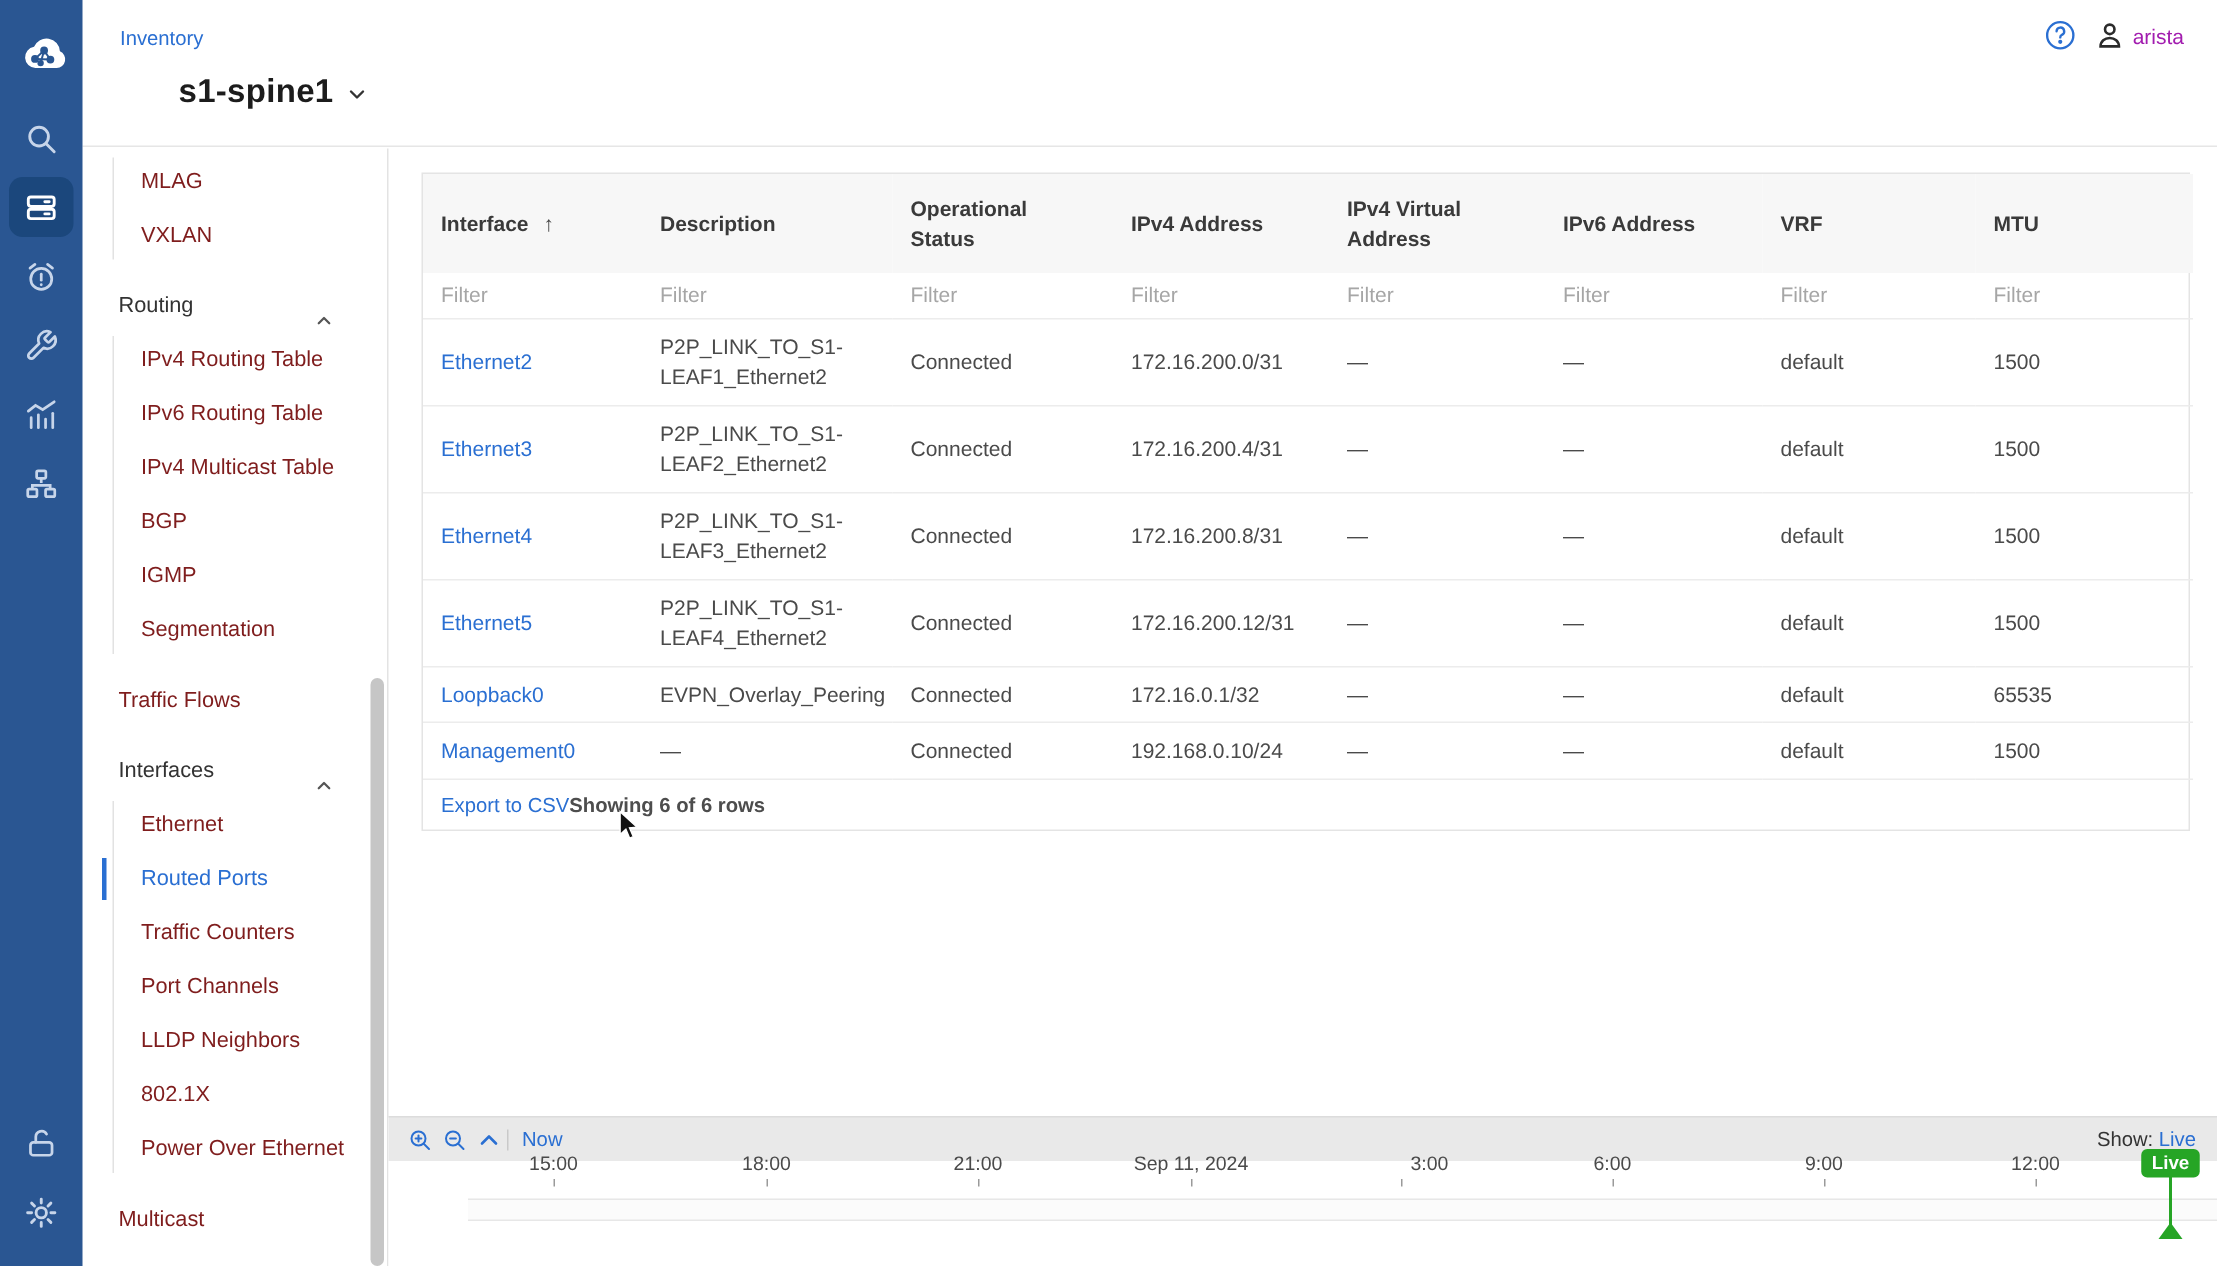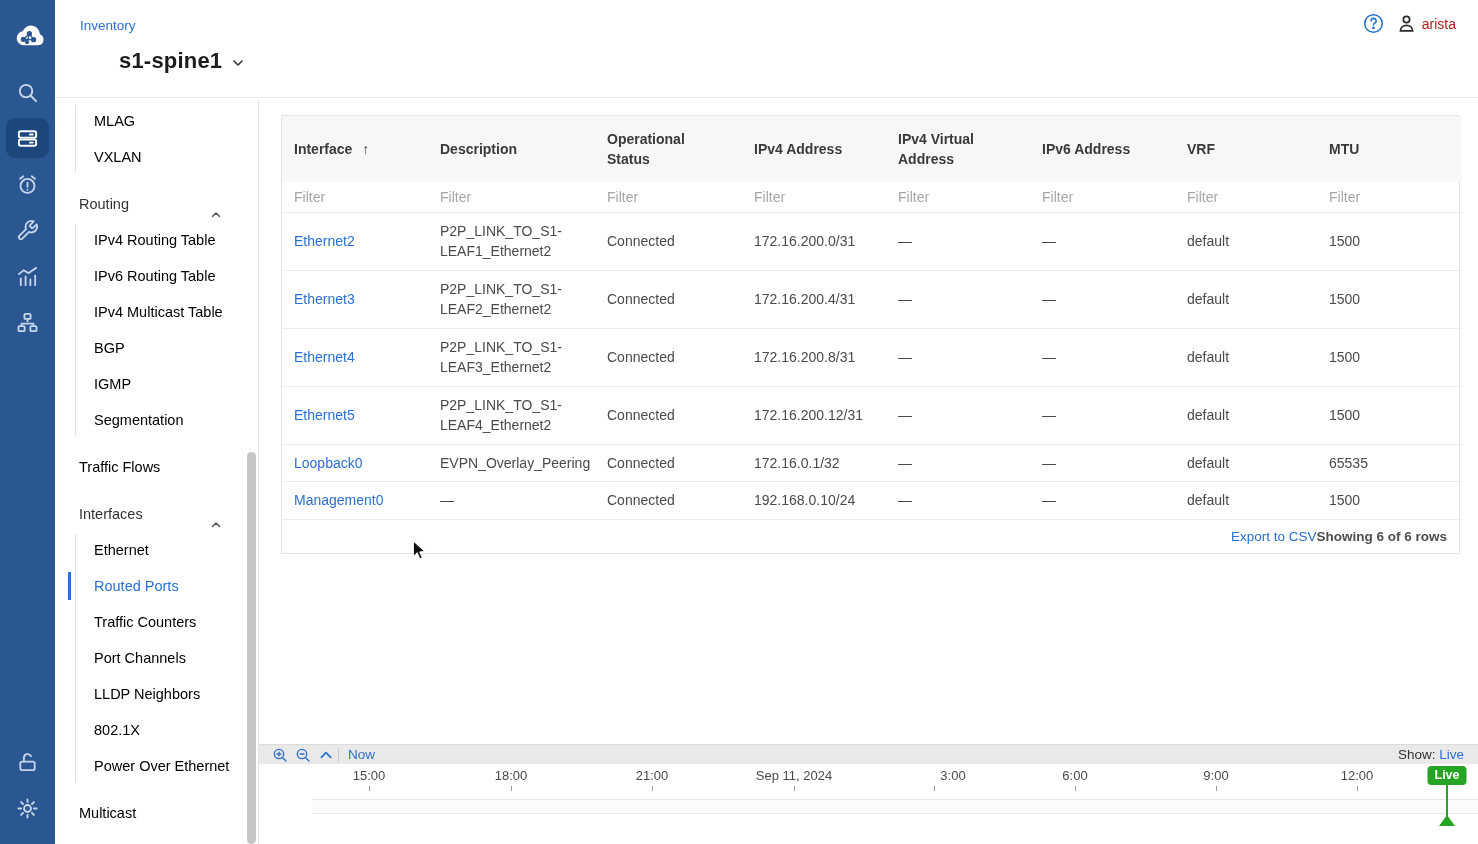--- a/index.html
+++ b/index.html
@@ -18,25 +18,25 @@
   
   .header { position:absolute; left:55px; top:0; width:1423px; height:98px; background:#fff; border-bottom:1px solid #e6e6e6; }
   .crumb { position:absolute; left:25px; top:18px; font-size:13.5px; color:#2a6fd2; text-decoration:none; cursor:pointer; }
   .title-row { position:absolute; left:25px; top:48px; display:flex; align-items:center; gap:8px; }
   .title { font-size:22px; font-weight:bold; color:#1c1c1c; letter-spacing:.2px;margin-left:39px; }
   .title-caret { width:16px; height:16px; color:#333; cursor:pointer; margin-top:3px; }
   .hdr-right { position:absolute; right:22px; top:13px; display:flex; align-items:center; gap:12px; }
   .help-ic { width:21px; height:21px; cursor:pointer; }
   .user-wrap { display:flex; align-items:center; gap:5px; cursor:pointer; }
   .user-ic { width:21px; height:21px; }
-  .user-name { font-size:14px; color:#b91c1c;text-align:center; }
+  .user-name { font-size:14px; color:#a21caf;text-align:center; }
 
   
   .nav { position:absolute; left:55px; top:99px; width:204px; height:745px; background:#fff; border-right:1px solid #e3e3e3; padding-top:4px; overflow:hidden; }
-  .nav-item { position:relative; height:36px; line-height:36px; font-size:14.5px; color:#000000; cursor:pointer; white-space:nowrap; }
+  .nav-item { position:relative; height:36px; line-height:36px; font-size:14.5px; color:#7f1d1d; cursor:pointer; white-space:nowrap; }
   .nav-item.top { padding-left:24px; }
   .nav-item.section { padding-left:24px; margin-top:11px; font-size:14.5px; color:#333; }
   .nav-item.child { padding-left:39px; }
   .nav-group { position:relative; }
   .nav-group::before { content:""; position:absolute; left:20px; top:2px; bottom:2px; width:1px; background:#e2e2e2; }
   .nav-item.active { color:#2a6fd2; }
   .nav-item.active::before { content:""; position:absolute; left:13px; top:4px; width:3px; height:28px; background:#2a6fd2; z-index:2; }
   .sec-caret { position:absolute; right:36px; top:12px; width:12px; height:12px; color:#555; }
   .nav-scrollthumb { position:absolute; left:247px; top:452px; width:9px; height:392px; background:#c6c6c6; border-radius:5px; z-index:6; cursor:grab; }
 
@@ -47,27 +47,27 @@
   col.c5{width:144px} col.c6{width:145px} col.c7{width:142px} col.c8{width:145px}
   thead th { background:#f7f7f7; height:66px; padding:0 12px; text-align:left; vertical-align:middle;
              font-size:14px; font-weight:bold; color:#3a3a3a; line-height:20px; cursor:pointer; }
   .sort-arrow { font-weight:normal; color:#444; margin-left:10px; font-size:14px; }
   tr.filter-row td { height:30px; padding:0 12px; border-bottom:1px solid #ececec; }
   tr.filter-row input { width:100%; border:none; outline:none; font-size:14px; color:#555; background:transparent;
                         font-family:"Liberation Sans",sans-serif; }
   tr.filter-row input::placeholder { color:#a6a6a6; opacity:1; }
   tbody td { padding:8px 12px; font-size:14px; color:#4a4a4a; line-height:20.5px; vertical-align:middle; border-bottom:1px solid #ececec; }
   td.iface a { color:#2a6fd2; text-decoration:none; cursor:pointer;text-align:center; }
-  .card-footer { display:flex; justify-content:flex-end; align-items:center; height:33px; padding:0 12px; }
+  .card-footer { display:flex; justify-content:flex-start; align-items:center; height:33px; padding:0 12px; }
   .export-link { font-size:13.5px; color:#2a6fd2; text-decoration:none; cursor:pointer; }
   .rowcount { font-size:13.5px; color:#4d4d4d;font-weight:bold; }
 
   
   .timeline { position:absolute; left:259px; top:744px; width:1219px; height:100px; background:#fff; }
-  .tl-bar { position:absolute; left:0; top:0; width:100%; height:20px; background:#e9e9e9; border-top:1px solid #dcdcdc; display:flex; align-items:center; }
+  .tl-bar { position:absolute; left:0; top:0; width:100%; height:30px; background:#e9e9e9; border-top:1px solid #dcdcdc; display:flex; align-items:center; }
   .tl-ctrl { display:flex; align-items:center; gap:7px; margin-left:13px; }
   .tl-ctrl svg { width:16px; height:16px; cursor:pointer; color:#2a6fd2; }
   .tl-sep { width:1px; height:14px; background:#c9c9c9; margin:0 9px 0 4px; }
   .now-link { font-size:13.5px; color:#2a6fd2; cursor:pointer; text-decoration:none; }
   .tl-show { margin-left:auto; margin-right:14px; font-size:13.5px; color:#333; }
   .tl-show a { color:#2a6fd2; text-decoration:none; cursor:pointer; }
   .tick { position:absolute; top:24px; transform:translateX(-50%); font-size:13px; color:#4a4a4a; white-space:nowrap; }
   .tickmark { position:absolute; top:42px; width:1px; height:5px; background:#9a9a9a; }
   .lane { position:absolute; left:53px; right:0; top:55px; height:15px; background:#fbfbfb; border-top:1px solid #e7e7e7; border-bottom:1px solid #e7e7e7; }
   .live-badge { position:absolute; top:22px; transform:translateX(-50%); background:#26a525; color:#fff; font-size:12.5px; font-weight:bold;

